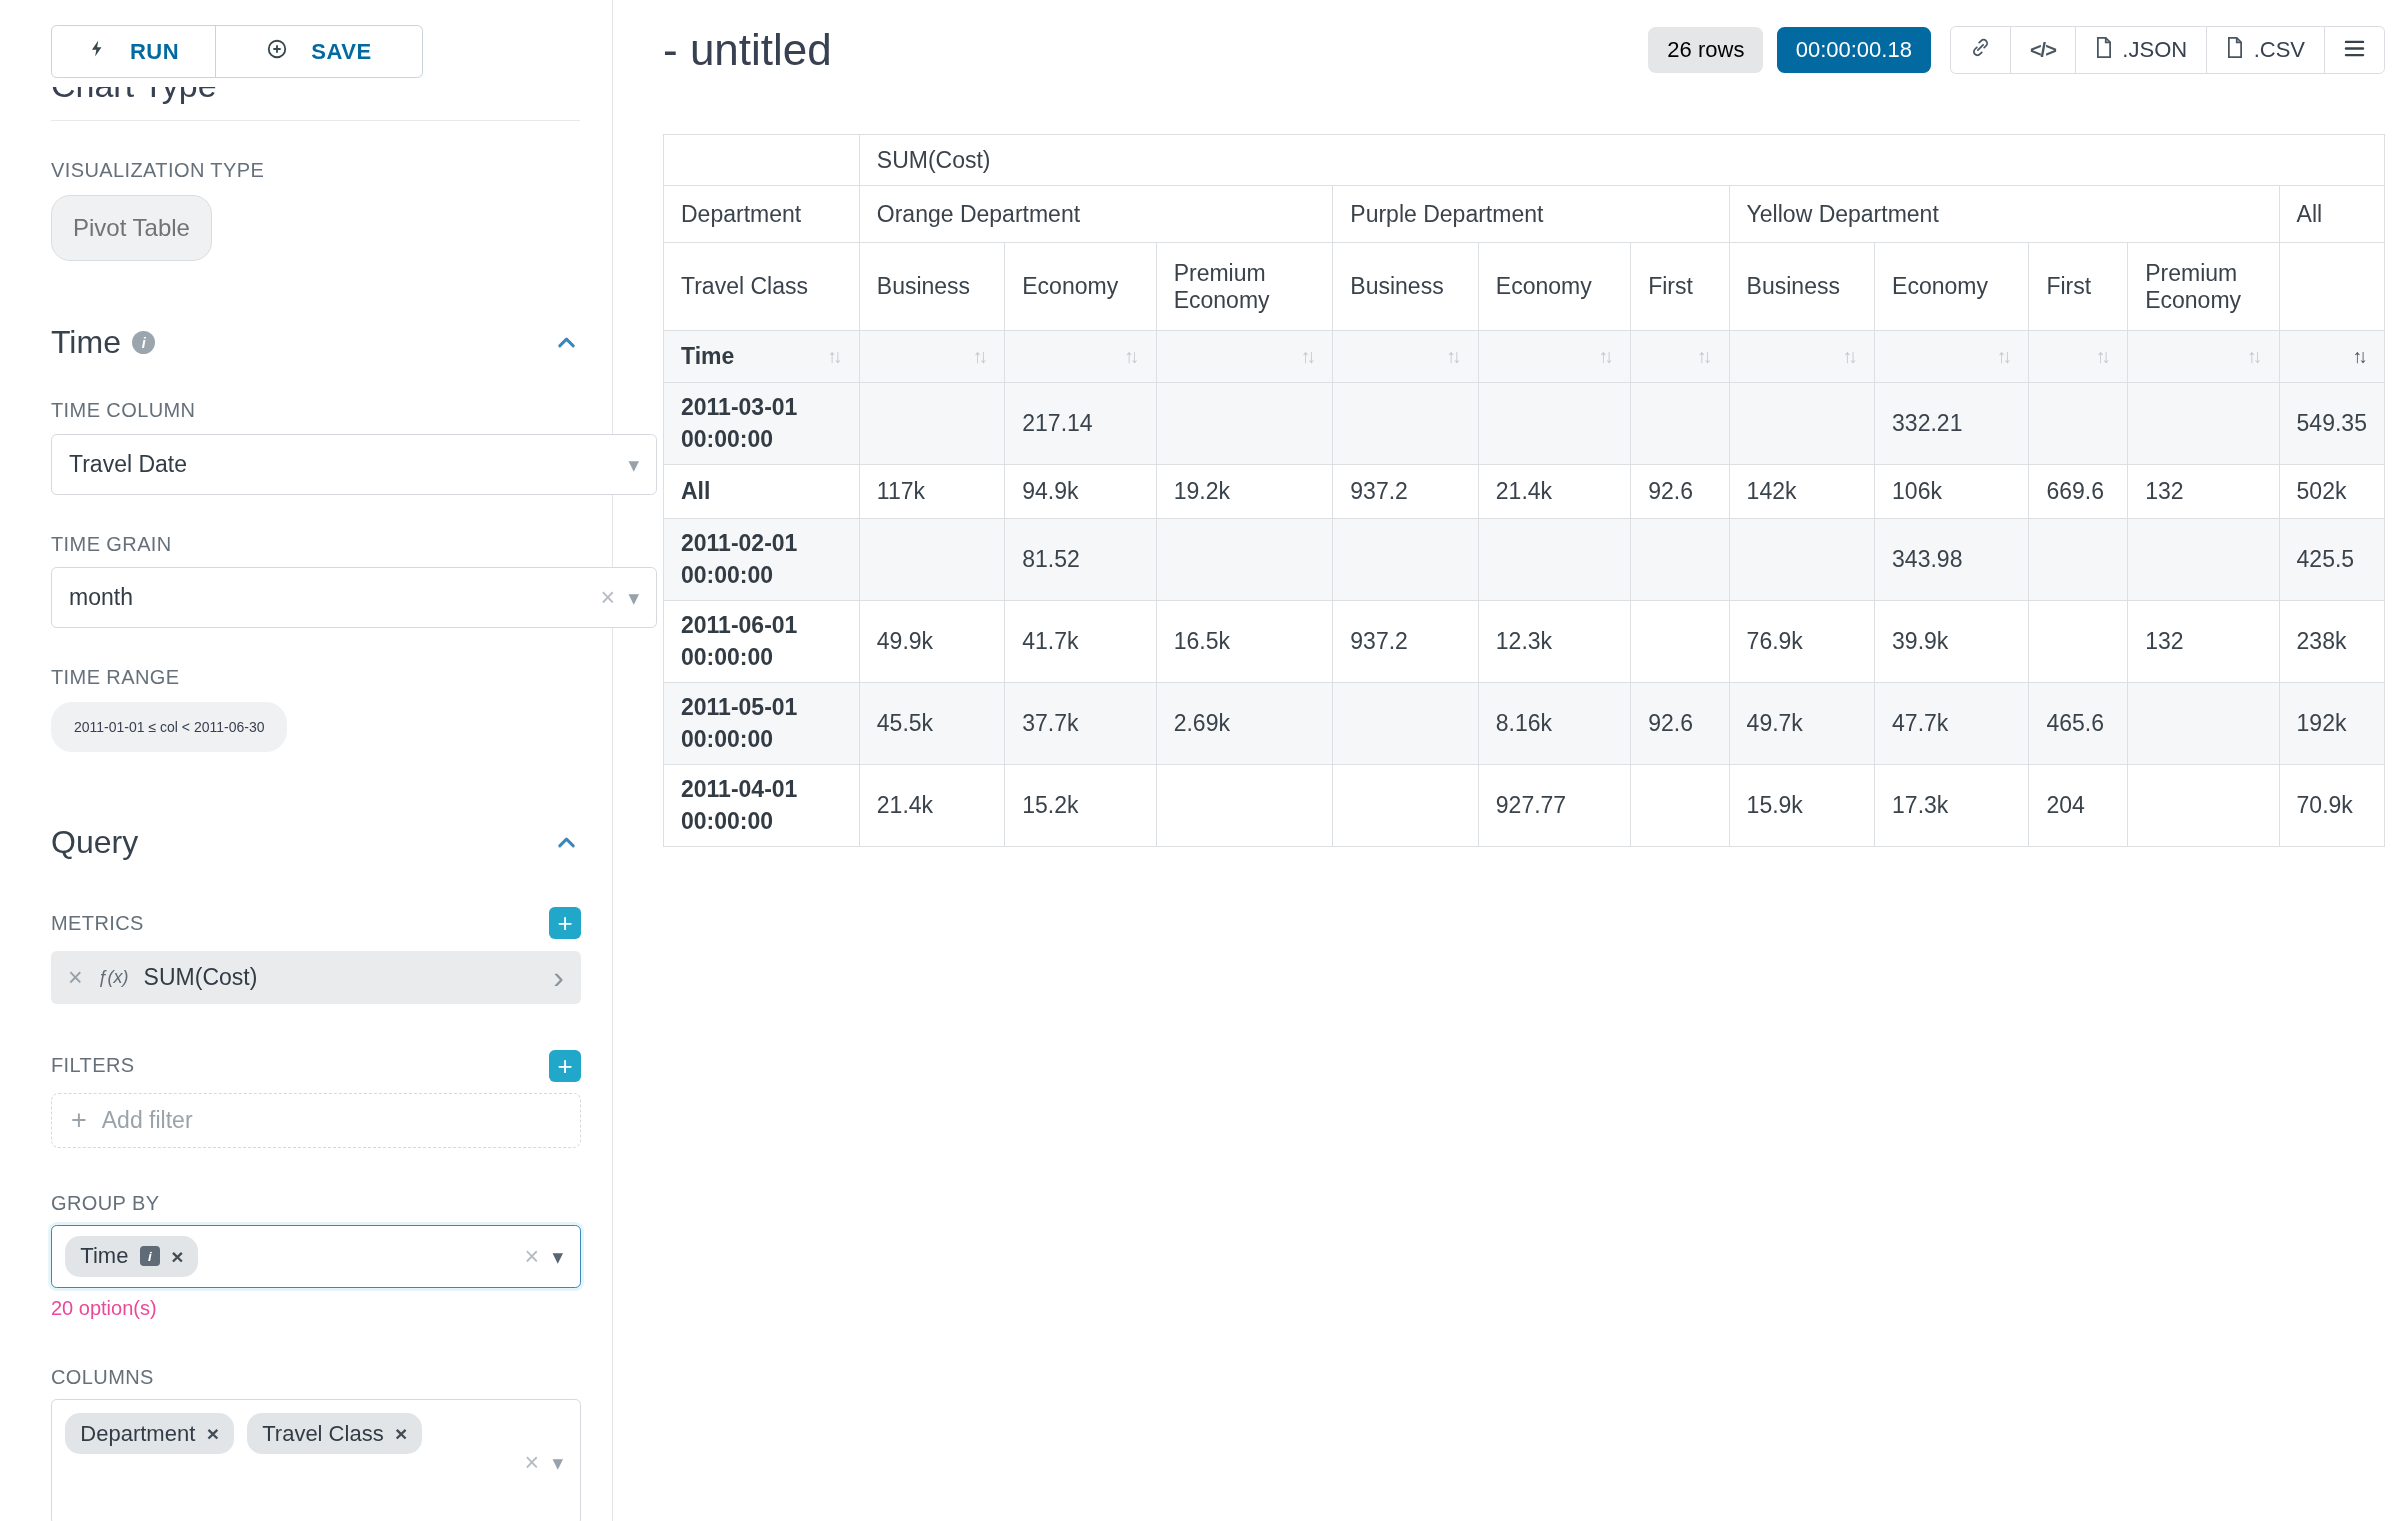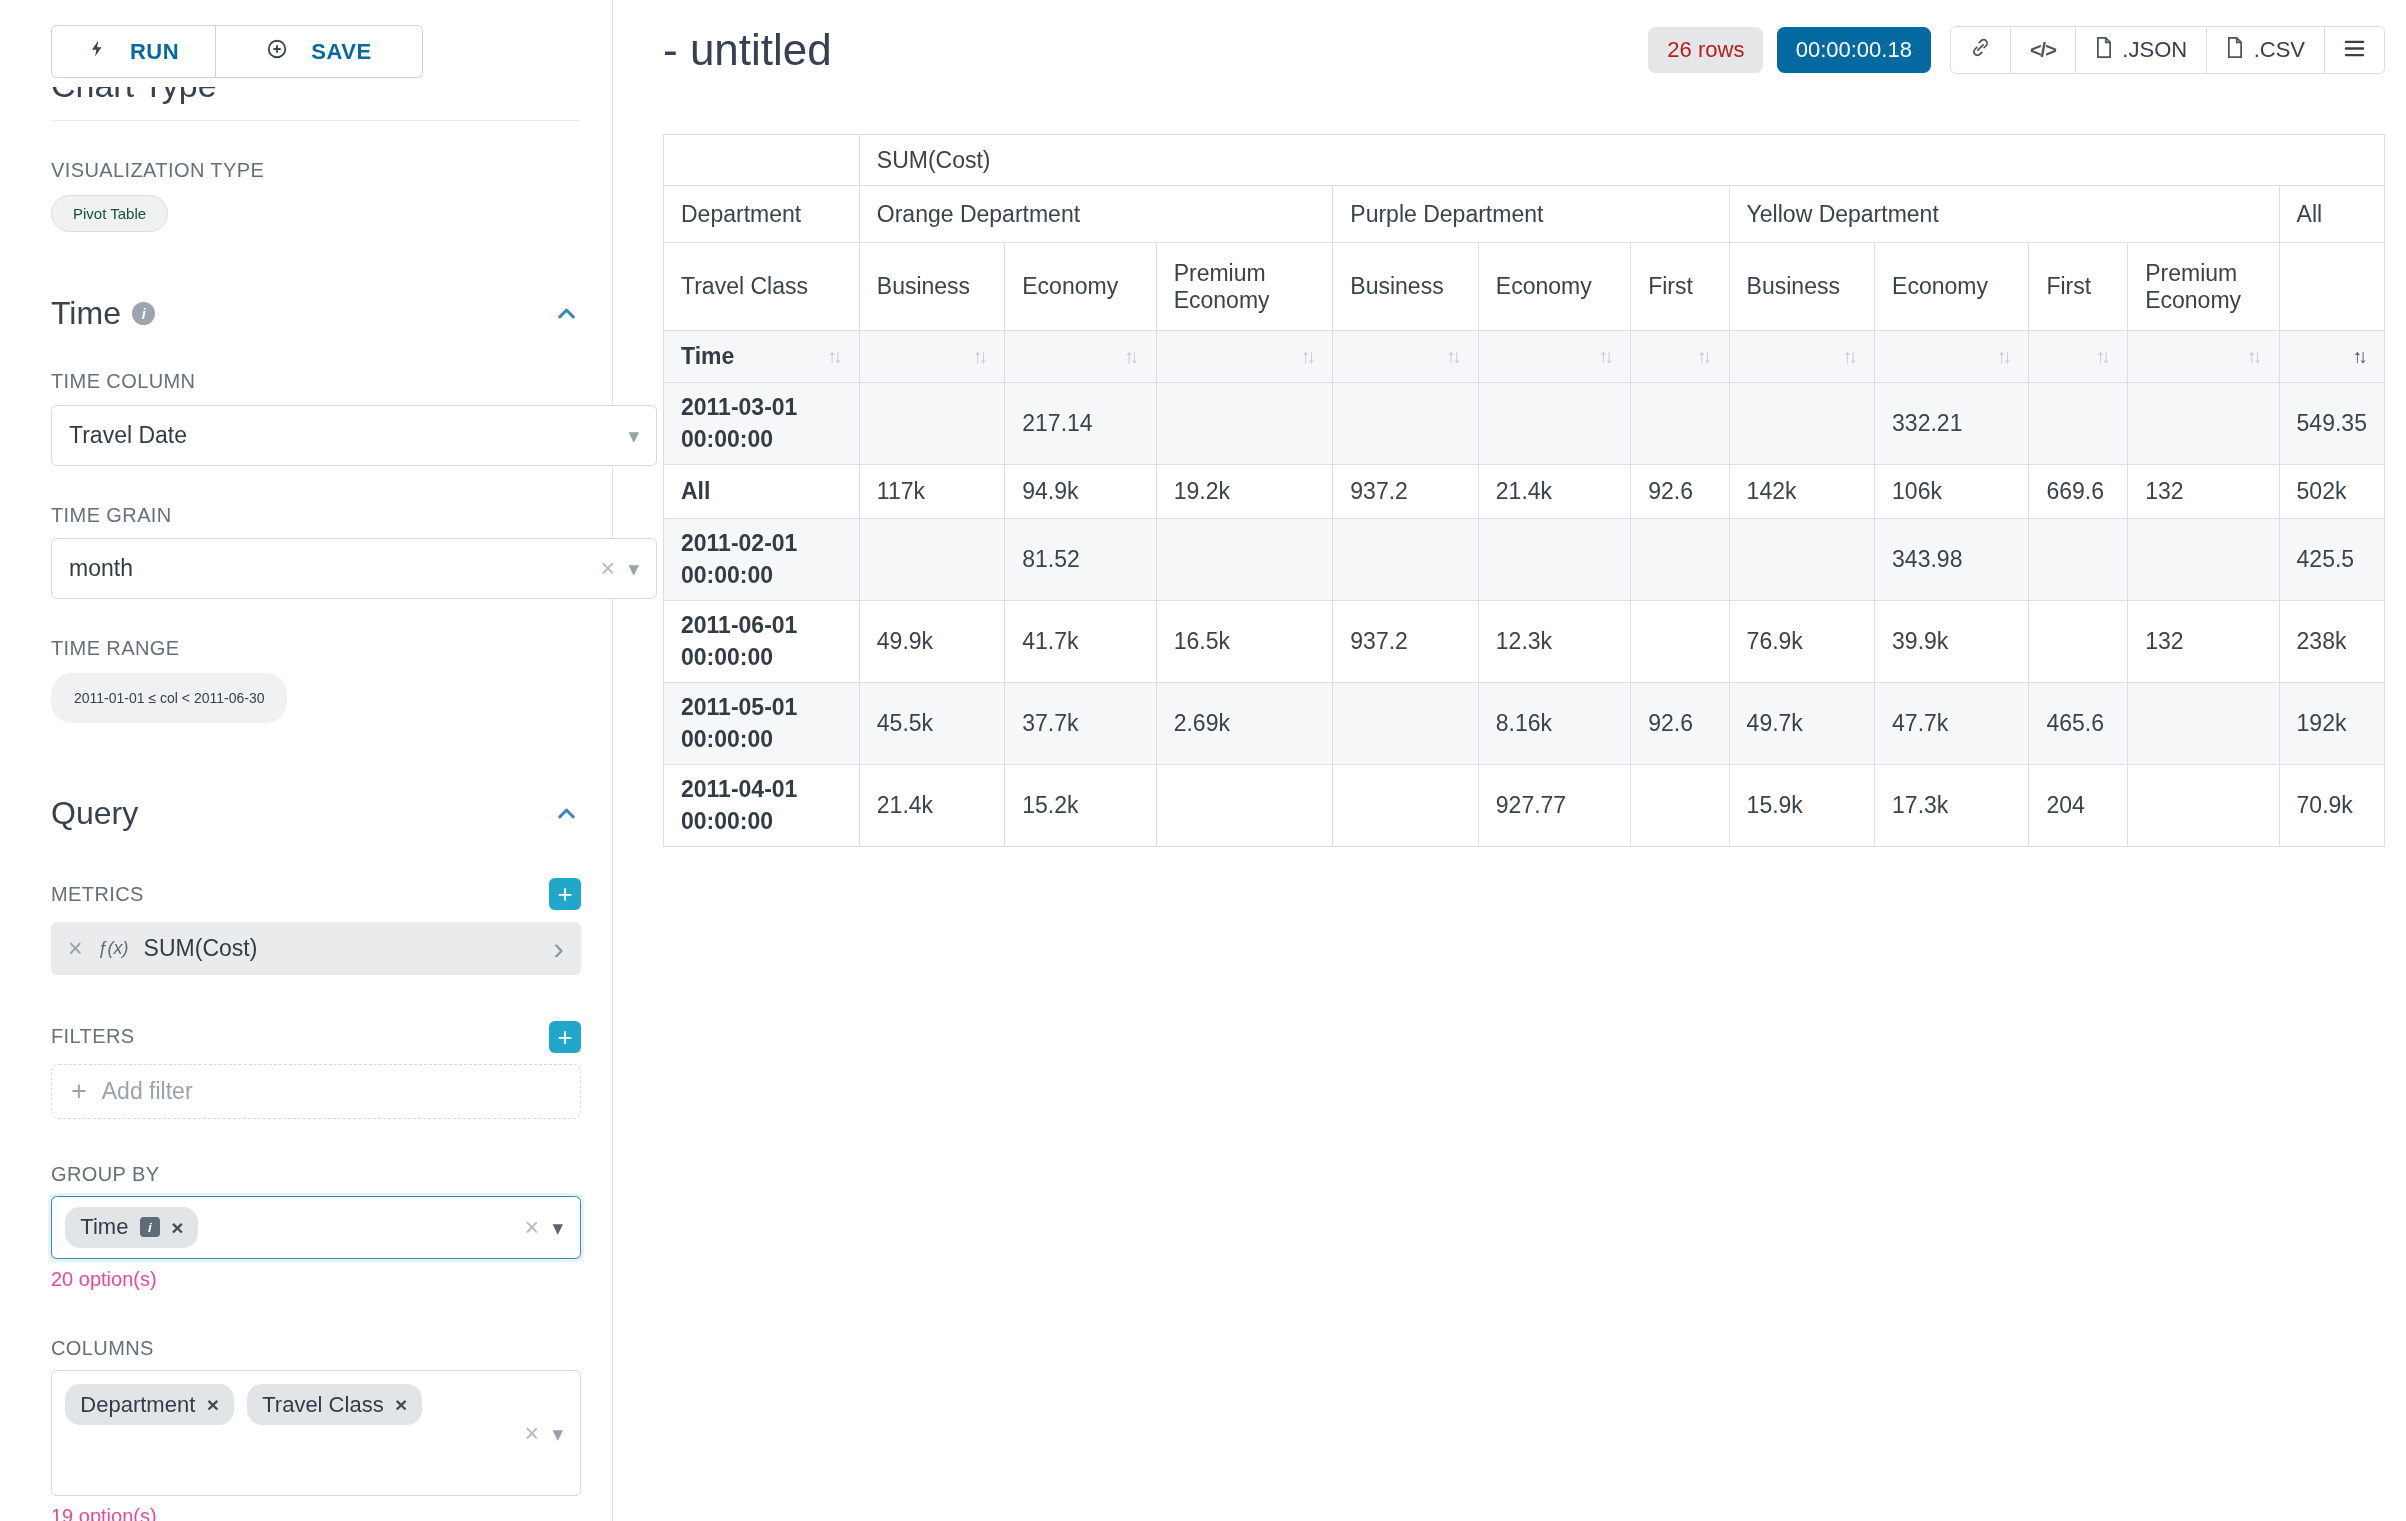--- a/index.html
+++ b/index.html
@@ -18,21 +18,21 @@
   .btn-save { width: 208px; border-radius: 0 5.7px 5.7px 0; margin-left: -1px; }
 
   .clip-wrap { height: 25px; overflow: hidden; position: relative; margin-top: 5.7px; }
   .clip-heading { font-size: 34px; font-weight: 500; color: #374151; margin-top: -21px; }
   .section-divider { border-bottom: 1px solid #e7eaec; margin-top: 7.6px; }
 
   .field-label { margin-top: 38px; font-size: 20px; letter-spacing: 0.4px;
     color: #65707a; font-weight: 500; }
   .viz-pill { margin-top: 13.3px; display: inline-flex; align-items: center;
     background: #f0f1f2; border: 1px solid #dadee1; border-radius: 19px;
-    padding: 9px 21px; font-size: 15px; color: #14532d; }
+    padding: 18px 21px; font-size: 24px; color: #737373; }
 
   .section-head { margin-top: 63px; display: flex; align-items: center; }
   .section-title { font-size: 32px; font-weight: 400; color: #37424c; }
   .info-circle { width: 23px; height: 23px; border-radius: 50%; background: #9aa5ae;
     color: #fff; display: inline-flex; align-items: center; justify-content: center;
     font-size: 14.3px; font-style: italic; font-weight: 700; margin-left: 11.4px; }
   .section-caret { margin-left: auto; display: inline-flex; }
 
   .select-box { margin-top: 11.4px; height: 61px; border: 1px solid #d5d9dd; border-radius: 5.7px;
     display: flex; align-items: center; padding: 0 17px; font-size: 23px; color: #323c46;
@@ -79,21 +79,21 @@
     display: flex; align-items: center; gap: 13.3px; }
   .hint { margin-top: 9.5px; font-size: 20px; color: #ec4899; }
 
   
   .main { position: absolute; left: 614px; right: 0; top: 0; bottom: 0; padding: 25px 21px 0 49px; }
   .main-head { display: flex; align-items: center; }
   .page-title { font-size: 44px; font-weight: 400; color: #374151; }
   .head-right { margin-left: auto; display: flex; align-items: center; gap: 13.3px; }
   .badge { height: 46px; display: inline-flex; align-items: center; padding: 0 19px;
     border-radius: 7.6px; font-size: 22px; }
-  .badge.rows { background: #e4e6e8; color: #b91c1c; margin-left: 7px; }
+  .badge.rows { background: #e4e6e8; color: #000000; margin-left: 7px; }
   .badge.timer { background: #0369a1; color: #fff; }
   .btn-group { display: flex; margin-left: 5.7px; }
   .tool-btn { height: 48px; border: 1px solid #d9dde1; background: #fff; margin-left: -1px;
     display: inline-flex; align-items: center; justify-content: center; gap: 9.5px;
     padding: 0 19px; font-size: 22px; color: #374151; cursor: pointer; }
   .tool-btn:first-child { border-radius: 5.7px 0 0 5.7px; margin-left: 0; }
   .tool-btn:last-child { border-radius: 0 5.7px 5.7px 0; }
   .code-glyph { font-size: 20px; font-weight: 700; color: #4a5560; letter-spacing: -1px; }
 
   

